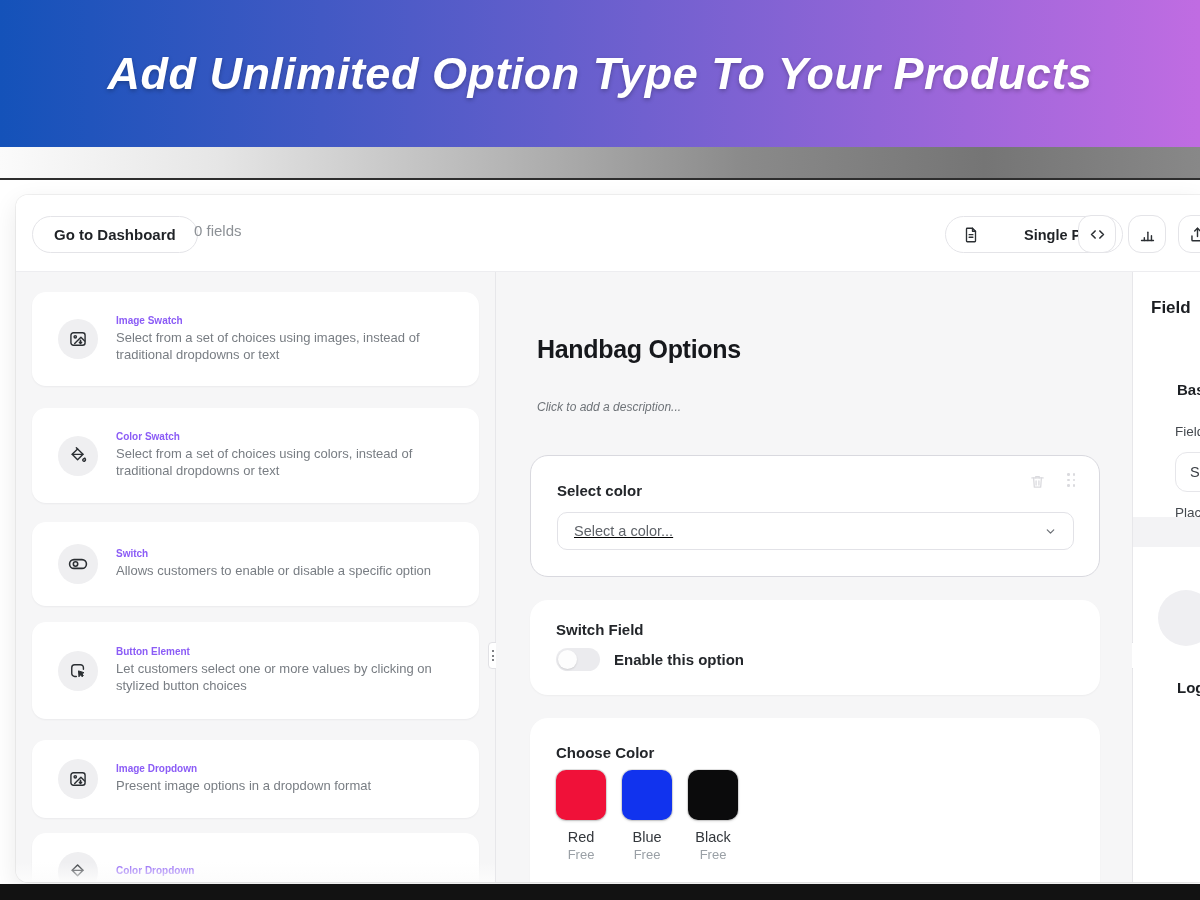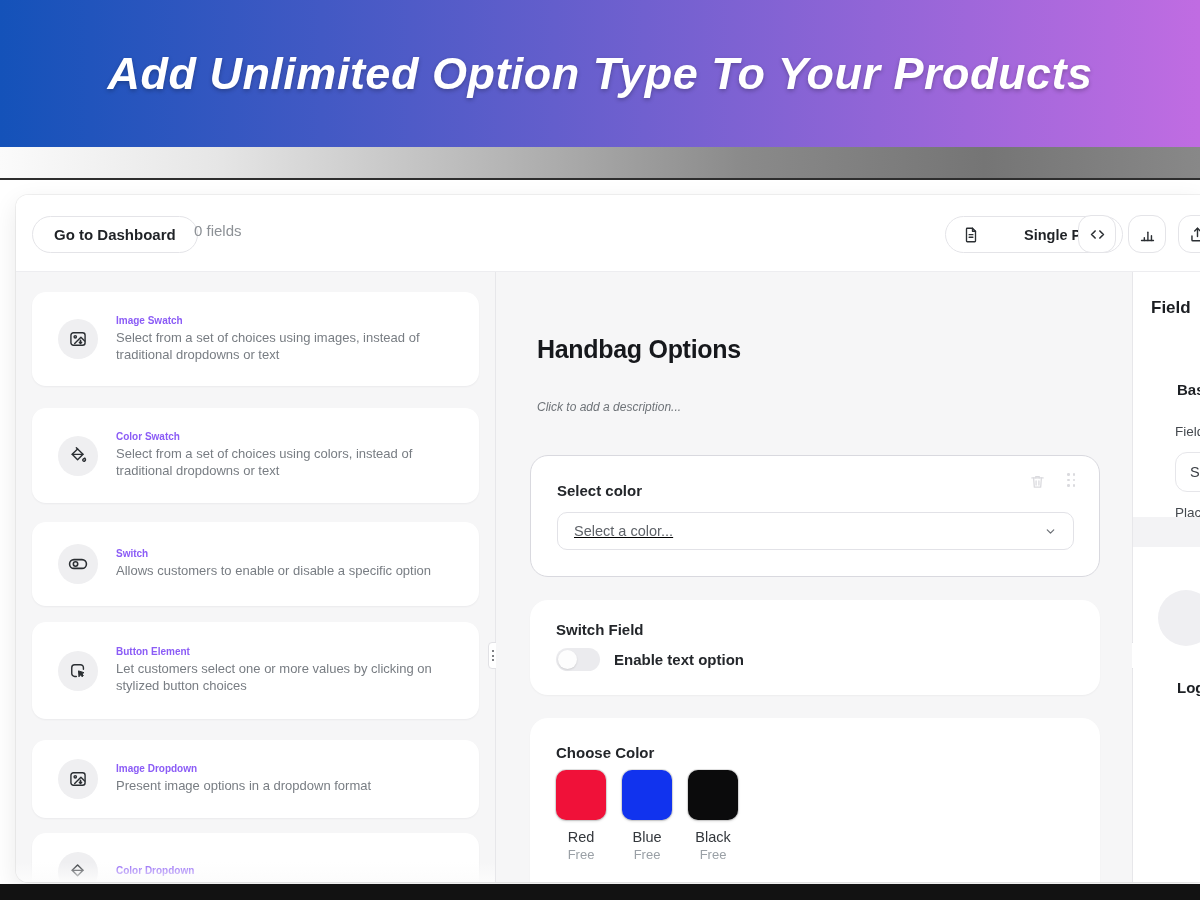--- a/index.html
+++ b/index.html
@@ -318,21 +318,21 @@
             </svg>
           </span>
         </div>
       </div>
 
       <div class="fcard fcard-switch">
         <span class="flabel" style="top:21px">Switch Field</span>
         <span class="toggle">
             <span class="knob"></span>
           </span>
-        <span class="enable-label">Enable text option</span>
+        <span class="enable-label">Enable this option</span>
       </div>
 
       <div class="fcard fcard-color">
         <span class="flabel" style="top:26px">Choose Color</span>
         <div class="swatch-row">
           <div class="swatch">
             <span class="swatch-chip" style="background-color: rgb(240, 17, 57);"></span>
             <span class="swatch-name">Red</span>
             <span class="swatch-price">Free</span>
           </div>

